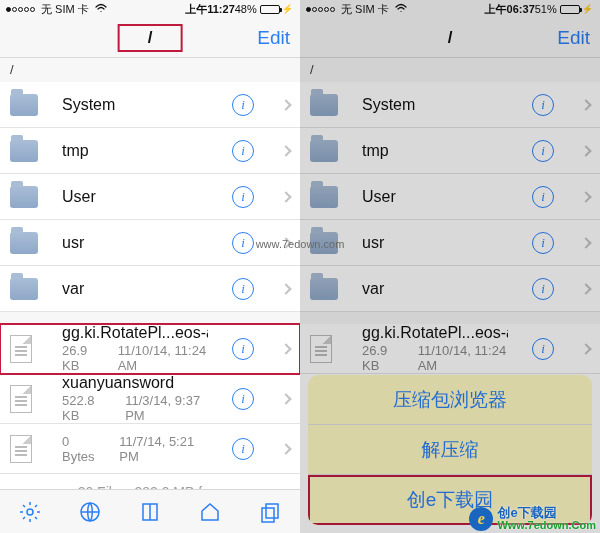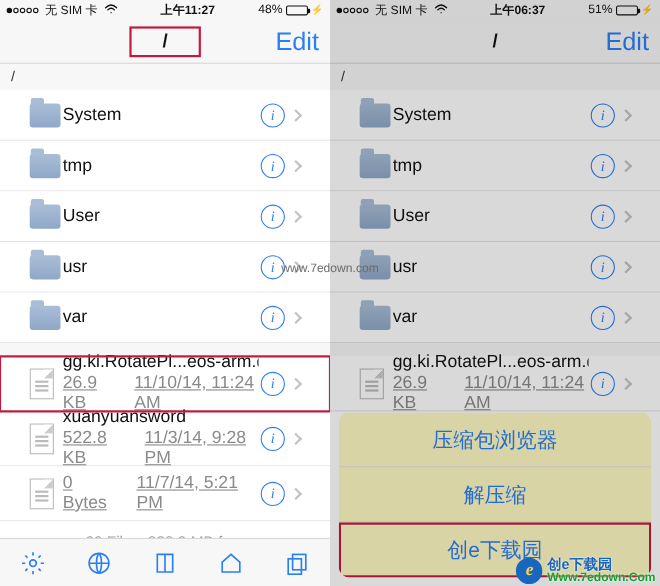--- a/index.html
+++ b/index.html
@@ -5,42 +5,42 @@
   * { box-sizing: border-box; margin: 0; padding: 0; }
   body { font-family: -apple-system, "Helvetica Neue", Arial, sans-serif; background: #888; width: 600px; height: 533px; overflow: hidden; position: relative; }
   .wrap { display: flex; width: 600px; height: 533px; }
   .phone { width: 300px; height: 533px; background: #f7f7f7; position: relative; display: flex; flex-direction: column; overflow: hidden; }
   .phone.right { filter: brightness(0.85); background: #e9e9e9; }
   .status { height: 18px; font-size: 11px; display: flex; align-items: center; padding: 0 6px; color: #111; background: #f7f7f7; }
   .status .carrier { flex: 0 0 auto; display: flex; align-items: center; gap: 2px; }
   .status .dots { display: flex; gap: 1px; margin-right: 4px; }
   .dot { width: 5px; height: 5px; border-radius: 50%; border: 1px solid #111; }
   .dot.f { background: #111; }
-  .status .center { flex: 1; text-align: center; font-weight: 600; }
+  .status .center { flex: 1; text-align: right; font-weight: 600; }
   .status .rightside { flex: 0 0 auto; display: flex; align-items: center; gap: 3px; }
   .battery { width: 20px; height: 9px; border: 1px solid #111; border-radius: 2px; position: relative; }
   .battery::after { content: ""; position: absolute; right: -3px; top: 2px; width: 2px; height: 4px; background: #111; border-radius: 0 1px 1px 0; }
   .battery .fill { height: 100%; width: 48%; background: #4cd964; }
   .nav { height: 40px; display: flex; align-items: center; padding: 0 10px; background: #f7f7f7; border-bottom: 1px solid #d8d8d8; position: relative; }
   .nav .title { position: absolute; left: 50%; transform: translateX(-50%); font-size: 17px; font-weight: 600; color: #111; padding: 2px 28px; }
-  .nav .edit { margin-left: auto; color: #2b7ff5; font-size: 23px; }
+  .nav .edit { margin-left: auto; color: #2b7ff5; font-size: 19px; }
   .highlight-red { border: 2px solid #c11a3f; }
   .crumbs { height: 24px; font-size: 13px; color: #333; padding: 4px 10px; background: #f7f7f7; }
   .list { flex: 1; overflow: hidden; background: #fff; }
-  .row { display: flex; align-items: center; height: 46px; padding: 0 27px; border-bottom: 1px solid #e3e3e3; background: #fff; gap: 2px; }
+  .row { display: flex; align-items: center; height: 46px; padding: 0 10px; border-bottom: 1px solid #e3e3e3; background: #fff; gap: 24px; }
   .row.fileRow { height: 50px; }
   .row .icon { width: 28px; height: 28px; flex: 0 0 28px; }
   .folder { width: 28px; height: 22px; background: linear-gradient(#a9bdd6,#8fa8c8); border-radius: 3px; position: relative; top: 3px; }
   .folder::before { content: ""; position: absolute; top: -5px; left: 1px; width: 12px; height: 6px; background: #a9bdd6; border-radius: 2px 2px 0 0; }
   .docicon { width: 22px; height: 28px; background: #fff; border: 1px solid #bbb; position: relative; }
   .docicon::before { content: ""; position: absolute; top: 0; right: 0; width: 8px; height: 8px; background: linear-gradient(135deg,#fff 50%,#ccc 50%); }
   .docicon::after { content: ""; position: absolute; left: 4px; top: 10px; width: 12px; height: 2px; background: #bbb; box-shadow: 0 4px 0 #bbb, 0 8px 0 #bbb; }
   .label { flex: 1; font-size: 16px; color: #111; overflow: hidden; }
   .label .name { white-space: nowrap; overflow: hidden; text-overflow: ellipsis; }
-  .label .meta { font-size: 16px; color: #8a8a8a; display: flex; gap: 18px; margin-top: 1px; text-decoration: underline; }
+  .label .meta { font-size: 13px; color: #8a8a8a; display: flex; gap: 18px; margin-top: 1px; }
   .infoBtn { width: 22px; height: 22px; border: 1.5px solid #2b7ff5; border-radius: 50%; color: #2b7ff5; font-size: 13px; font-style: italic; font-family: Georgia, serif; display: flex; align-items: center; justify-content: center; flex: 0 0 22px; }
   .chev { width: 8px; height: 8px; border-top: 2px solid #c3c3c3; border-right: 2px solid #c3c3c3; transform: rotate(45deg); flex: 0 0 8px; margin-left: 4px; }
   .footerinfo { text-align: center; font-size: 14px; color: #9b9b9b; padding: 10px 0 6px; background: #fff; }
   .toolbar { height: 44px; border-top: 1px solid #d8d8d8; background: #f7f7f7; display: flex; justify-content: space-around; align-items: center; }
   .tbicon { width: 24px; height: 24px; color: #2b7ff5; display: flex; align-items: center; justify-content: center; }
   .tbicon svg { width: 24px; height: 24px; stroke: #2b7ff5; fill: none; stroke-width: 1.5; }
   .row.selected { outline: 2px solid #c11a3f; outline-offset: -1px; }
   .gap-invis { height: 12px; background: #f7f7f7; }
 
   
@@ -153,21 +153,21 @@
         <span class="chev"></span>
       </div>
       <div class="row fileRow">
         <span class="icon">
             <div class="docicon"></div>
           </span>
         <span class="label">
           <span class="name">xuanyuansword</span>
           <span class="meta">
               <span>522.8 KB</span>
-              <span>11/3/14, 9:28 PM</span>
+              <span>11/3/14, 9:37 PM</span>
             </span>
         </span>
         <span class="infoBtn">i</span>
         <span class="chev"></span>
       </div>
       <div class="row fileRow">
         <span class="icon">
             <div class="docicon"></div>
           </span>
         <span class="label">

